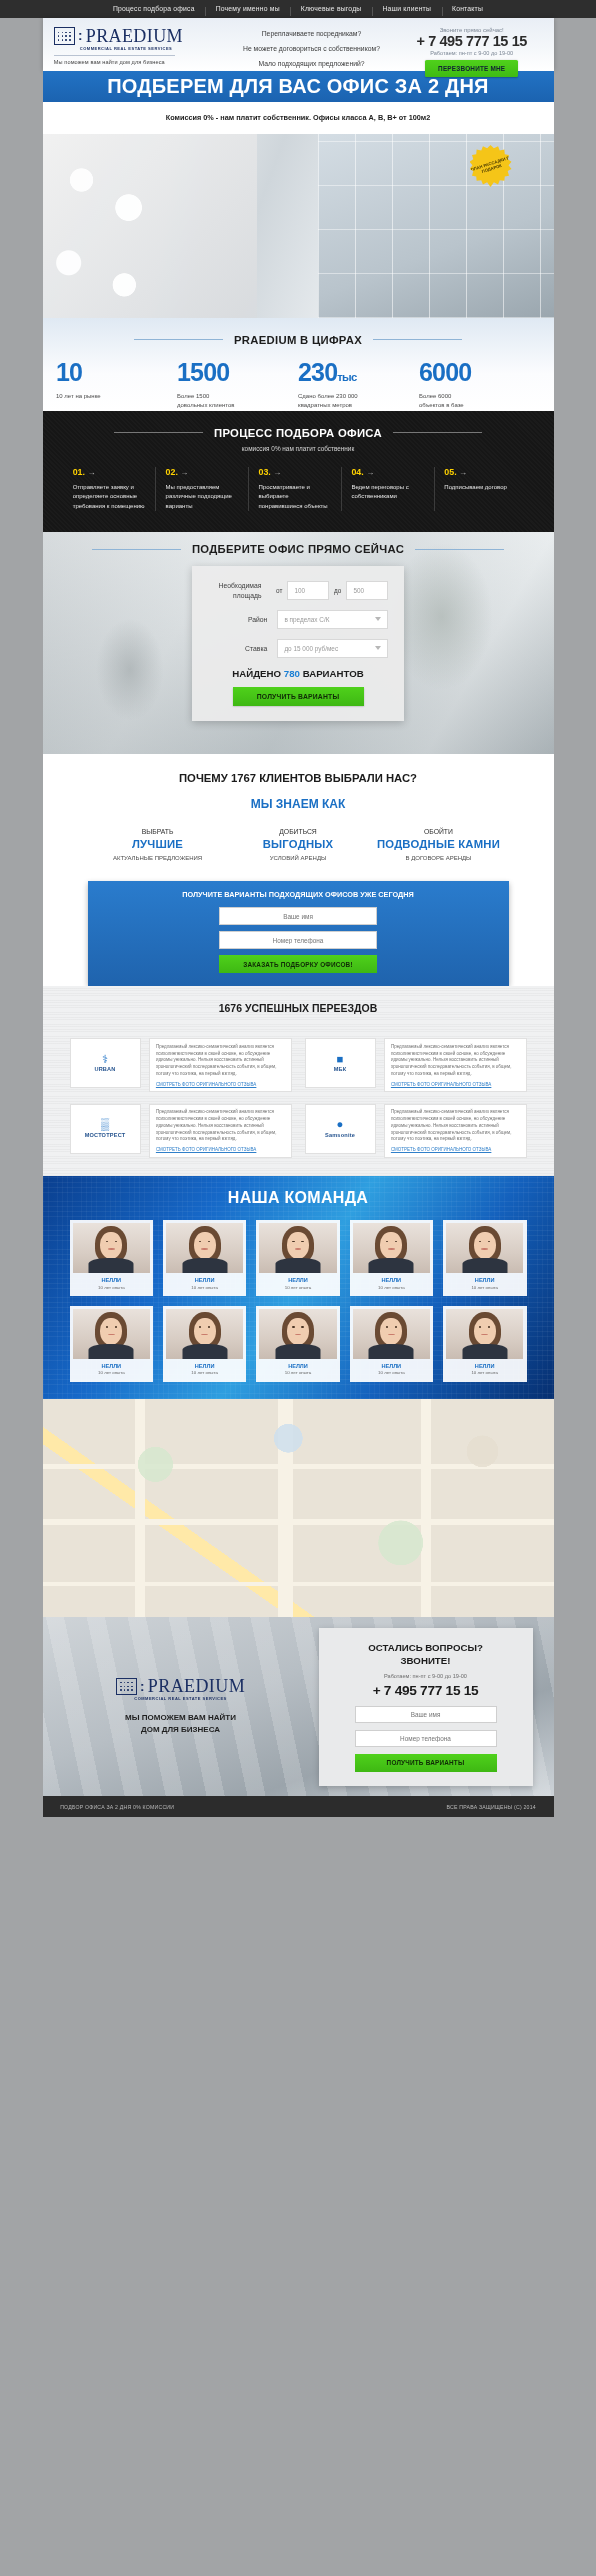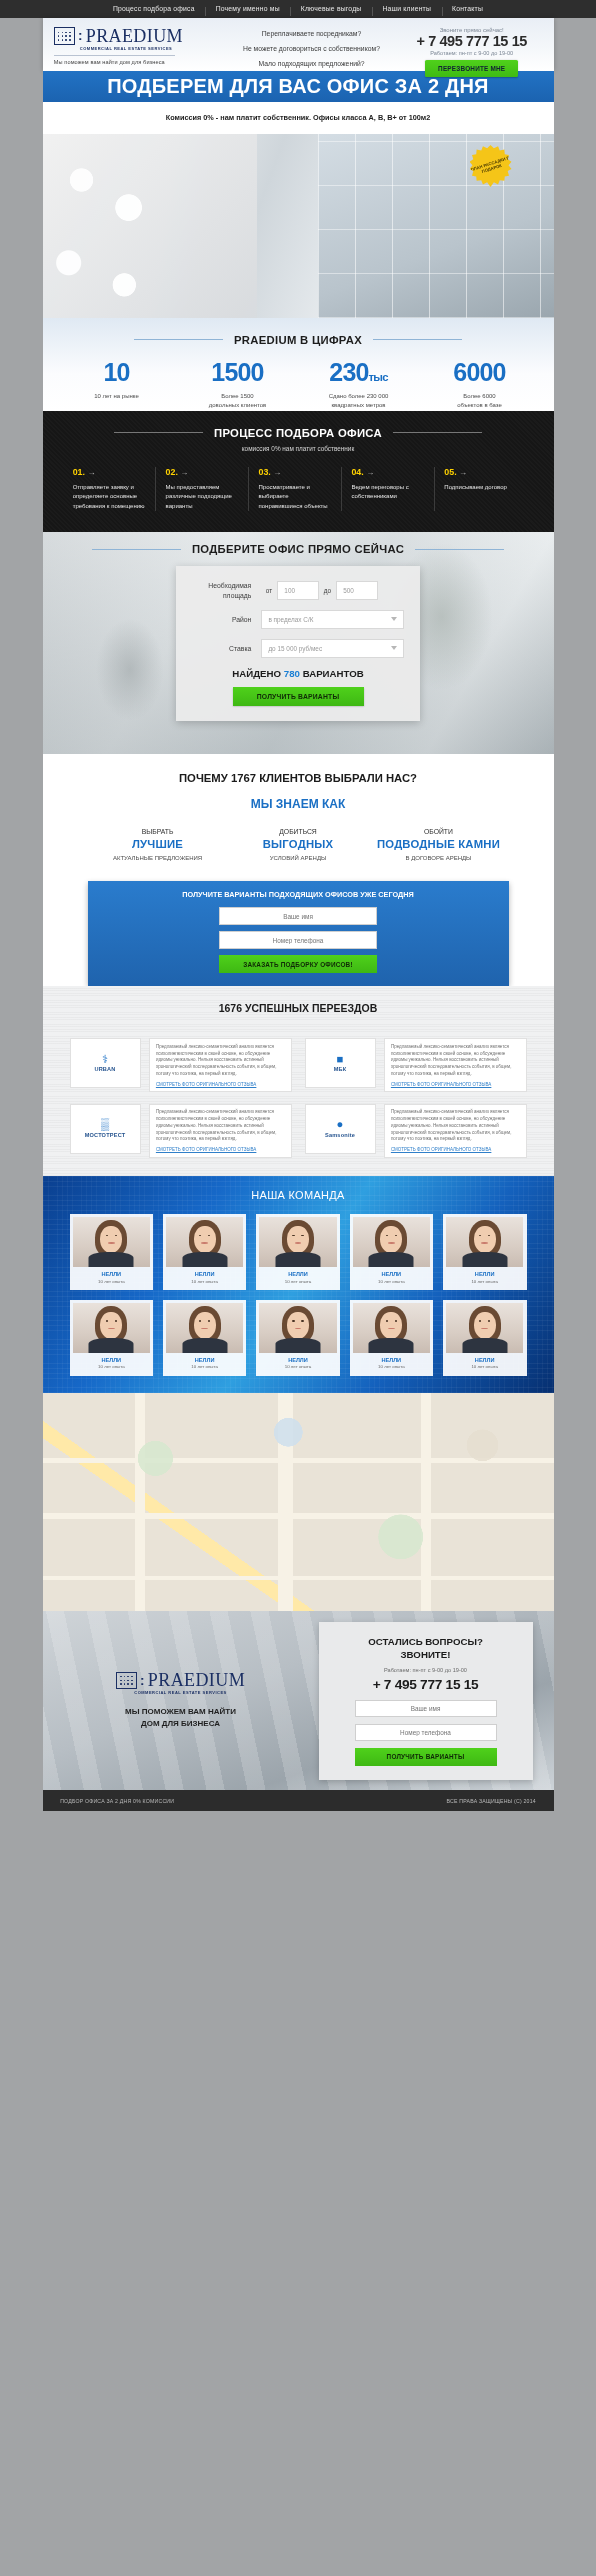--- a/index.html
+++ b/index.html
@@ -123,21 +123,21 @@
 
   
   .numbers {
     width:511px; margin:0 auto; background:linear-gradient(180deg,#dfe9f3,#fbfcfe 60%,#fff);
     padding:16px 0 1px 0;
   }
   .sec-head { display:flex; align-items:center; justify-content:center; gap:11.3px; margin-bottom:14.5px;}
   .sec-head .rule { width:89px; height:0.8px; background:#8fb4d6; }
   .sec-head h2 { font-size:11.3px; font-weight:bold; letter-spacing:0.3px; color:#1d1d1d; white-space:nowrap;}
   .num-row { display:flex; justify-content:center; gap:0; }
-  .num-cell { width:121px; text-align:center; }
+  .num-cell { width:121px; }
   .num-val { font-size:25px; font-weight:bold; color:#1a6fc4; line-height:1; letter-spacing:-0.8px;}
   .num-val small { font-size:11.3px; }
   .num-cap { font-size:6px; color:#4a4a4a; line-height:1.5; margin-top:6.4px;}
 
   
   .process {
     width:511px; margin:0 auto; background:#161616; padding:16px 0 21px 0;
     background-image:repeating-linear-gradient(45deg, rgba(255,255,255,.018) 0 1.6px, transparent 1.6px 3.2px);
   }
   .process .sec-head h2 { color:#fff; }
@@ -157,21 +157,21 @@
   }
   .picker::after{
     content:""; position:absolute; inset:0;
     background:
       radial-gradient(ellipse 73px 105px at 78% 38%, rgba(160,170,165,.55), transparent 70%),
       radial-gradient(ellipse 48px 73px at 17% 62%, rgba(150,158,160,.5), transparent 70%),
       linear-gradient(180deg, rgba(255,255,255,.25), rgba(120,130,135,.25));
   }
   .picker .sec-head { position:relative; z-index:2; padding-top:11.3px; margin-bottom:11.3px;}
   .picker-card {
-    position:relative; z-index:3; width:244px; margin:0 auto;
+    position:relative; z-index:3; width:212px; margin:0 auto;
     background:rgba(236,236,236,.93); padding:14.5px 16px 14.5px 16px;
     box-shadow:0 1.6px 8px rgba(0,0,0,.2);
   }
   .frow { display:flex; align-items:center; margin-bottom:9.7px; }
   .flab { width:69px; text-align:right; font-size:6.8px; color:#3d3d3d; line-height:1.35; padding-right:9.7px;}
   .fmini { font-size:6.4px; color:#3d3d3d; padding:0 4.8px; }
   .fbox {
     height:19.3px; border:0.8px solid #d8d8d8; background:#fff;
     font-size:6.4px; color:#9b9b9b; display:flex; align-items:center; padding:0 6.4px;
     font-family:"Liberation Sans", sans-serif;
@@ -243,21 +243,21 @@
     width:511px; margin:0 auto; padding:13px 0 17.7px 0; position:relative; overflow:hidden;
     background:linear-gradient(125deg,#0a3f8f 0%,#1668c8 28%,#2f9fe0 50%,#1461bd 72%,#062f70 100%);
   }
   .team::before{
     content:""; position:absolute; inset:0;
     background:repeating-linear-gradient(0deg, rgba(255,255,255,.05) 0 0.8px, transparent 0.8px 4.8px),
                repeating-linear-gradient(90deg, rgba(255,255,255,.04) 0 0.8px, transparent 0.8px 4.8px);
   }
   .team h2 {
     position:relative; z-index:2; text-align:center; color:#fff;
-    font-size:11px; font-weight:normal; letter-spacing:0.3px; margin-bottom:13px;
+    font-size:16px; font-weight:bold; letter-spacing:0.3px; margin-bottom:13px;
   }
   .tgrid {
     position:relative; z-index:2; display:grid; grid-template-columns:repeat(5,1fr);
     gap:9.7px 9.7px; padding:0 27px;
   }
   .tcard { background:rgba(255,255,255,.93); padding:3.2px 3.2px 6.4px 3.2px; text-align:center; }
   .tphoto {
     width:100%; height:50px; position:relative; overflow:hidden;
     background:linear-gradient(180deg,#e9e2dc 0%,#d8cdc4 60%,#c9bcb2 100%);
   }

